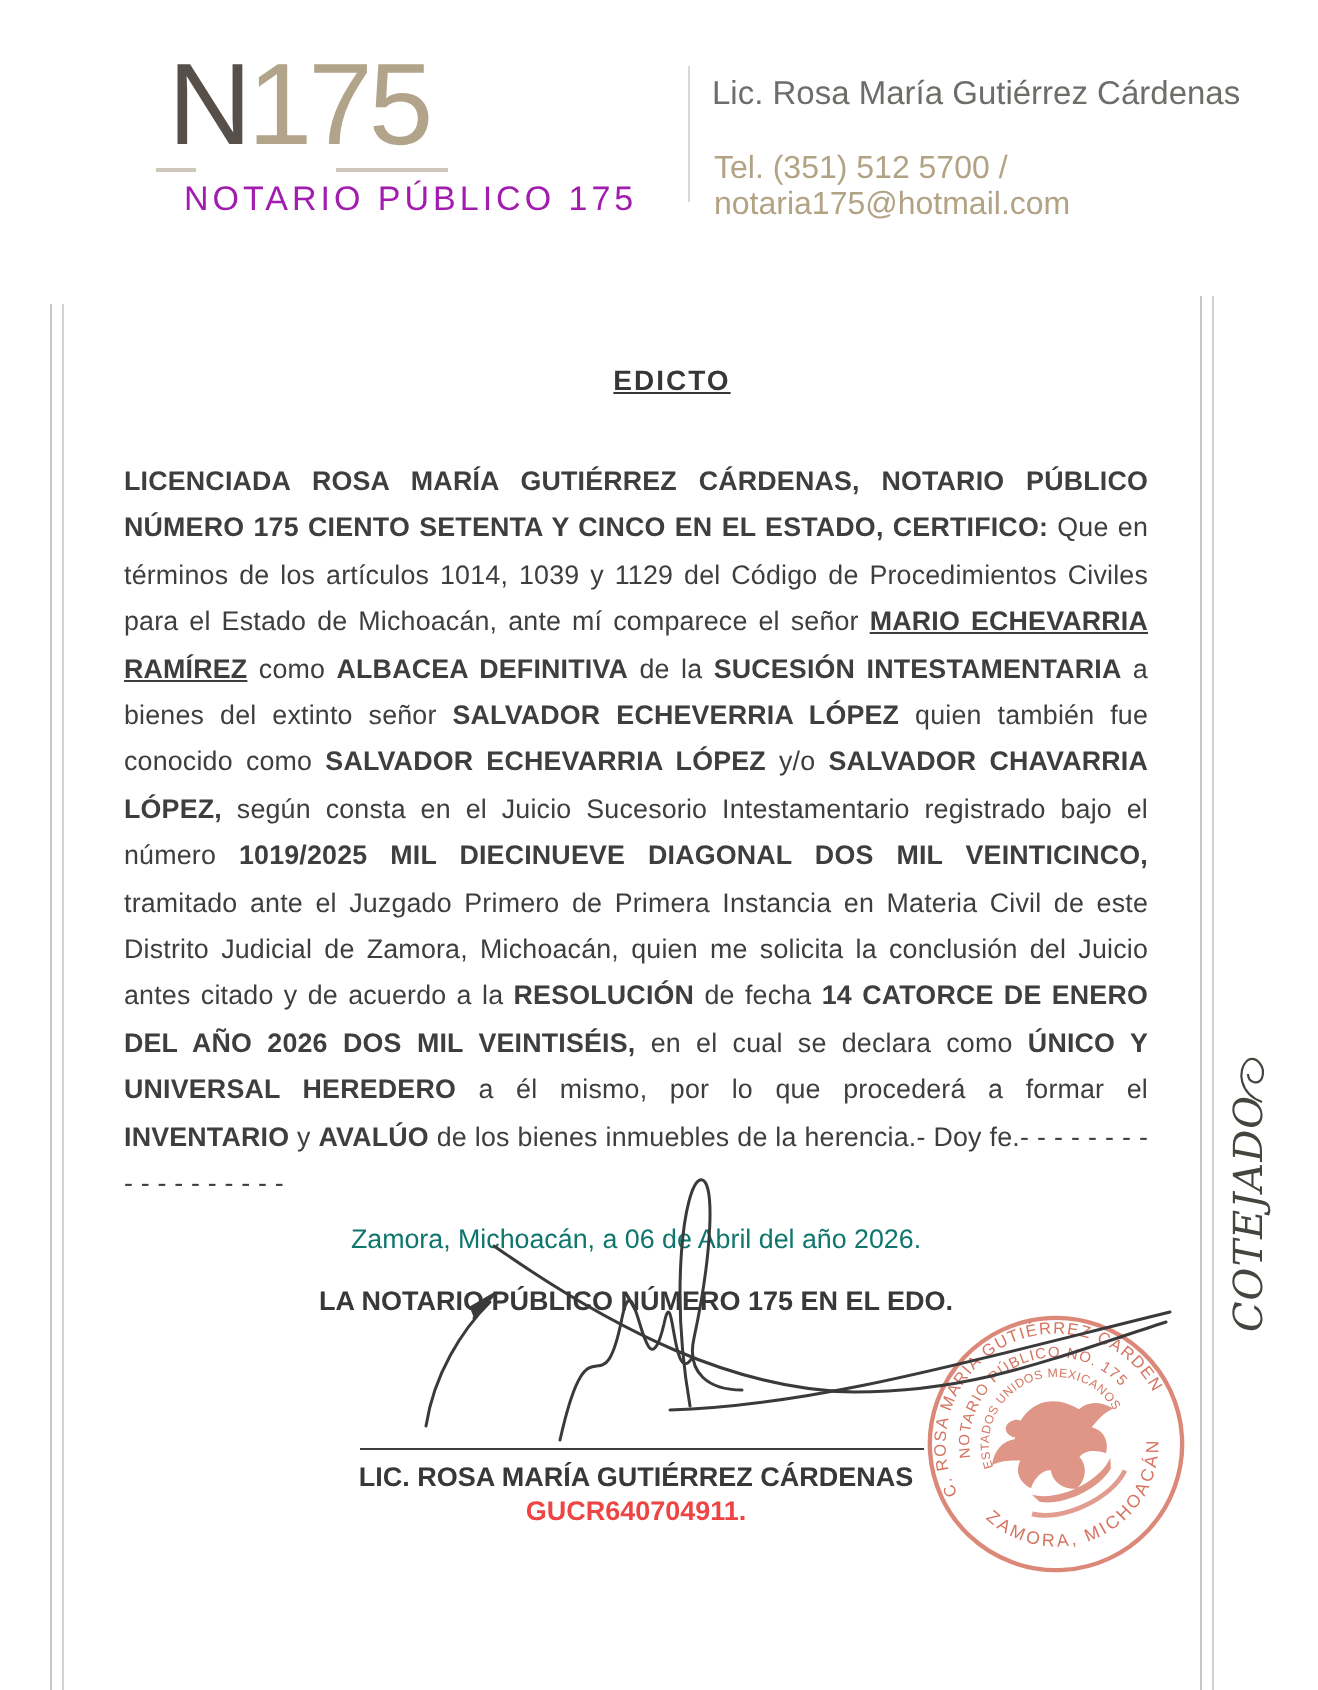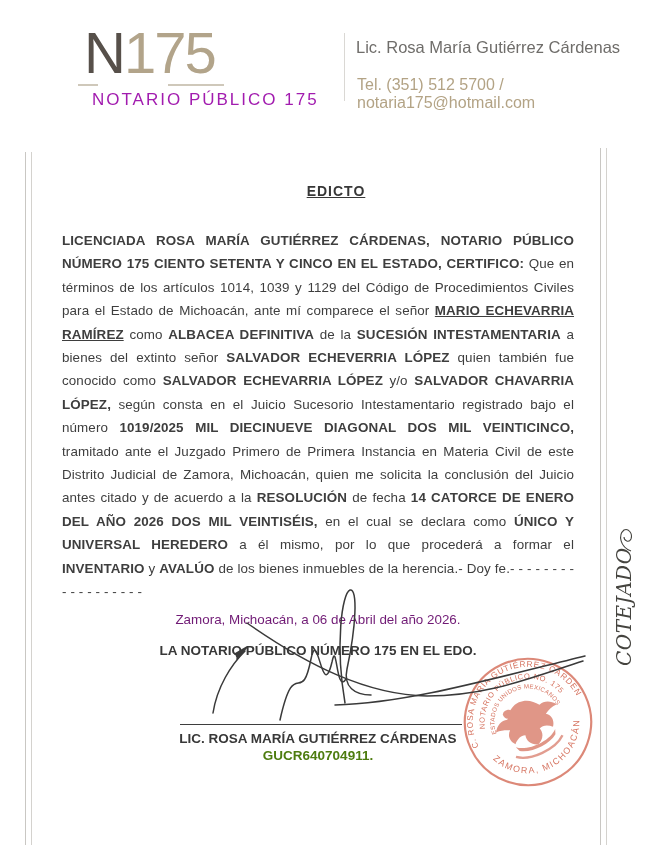--- a/index.html
+++ b/index.html
@@ -32,25 +32,25 @@
   .hdr-phone{position:absolute;left:357px;top:76px;font-size:16px;color:#b3a385;}
   
   .title{position:absolute;left:74px;top:182px;width:512px;text-align:center;}
   .title span{font-size:14px;font-weight:700;letter-spacing:1px;text-decoration:underline;color:#373737;padding-left:12px;}
   
   .body-par{position:absolute;left:62px;top:229px;width:512px;
     font-size:13.4px;line-height:23.4px;text-align:justify;color:#3e3e3e;
     letter-spacing:0.1px;}
   
   .closing{position:absolute;left:62px;width:512px;text-align:center;}
-  .date-line{top:612px;font-size:13.4px;color:#701a75;}
+  .date-line{top:612px;font-size:13.4px;color:#0f766e;}
   .notary-line{top:643px;font-size:13.5px;font-weight:700;color:#383838;}
   .sig-rule{position:absolute;left:180px;top:724px;width:282px;border-top:1.6px solid #3e3e3e;}
   .sig-name{top:731px;font-size:13.5px;font-weight:700;color:#383838;}
-  .sig-id{top:748px;font-size:13.5px;font-weight:700;color:#4d7c0f;}
+  .sig-id{top:748px;font-size:13.5px;font-weight:700;color:#ef4444;}
   
   .sig-svg{position:absolute;left:185px;top:583px;z-index:3;}
   .sig-svg path{stroke:#3a3a3a;stroke-width:1.5;fill:none;stroke-linecap:round;}
   
   .seal{position:absolute;left:459px;top:653px;width:138px;height:138px;z-index:2;opacity:0.88;}
   
   .cotejado{position:absolute;left:612px;top:666px;width:130px;height:42px;
     transform:rotate(-90deg);transform-origin:0 0;
     font-family:"DejaVu Serif",serif;font-style:italic;font-size:20px;
     letter-spacing:0.5px;color:#45443f;white-space:nowrap;}

